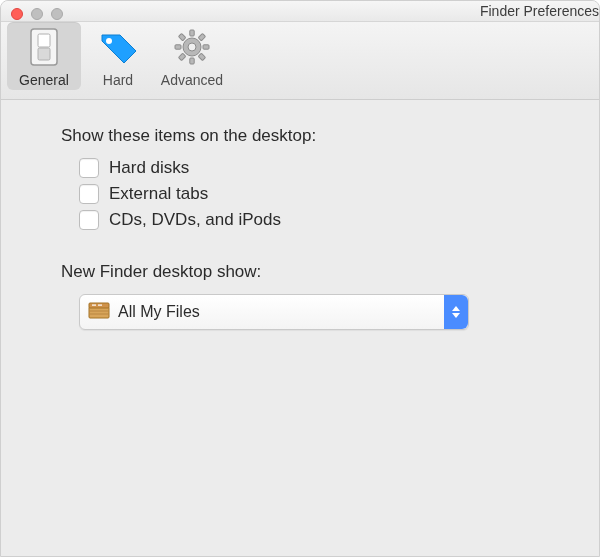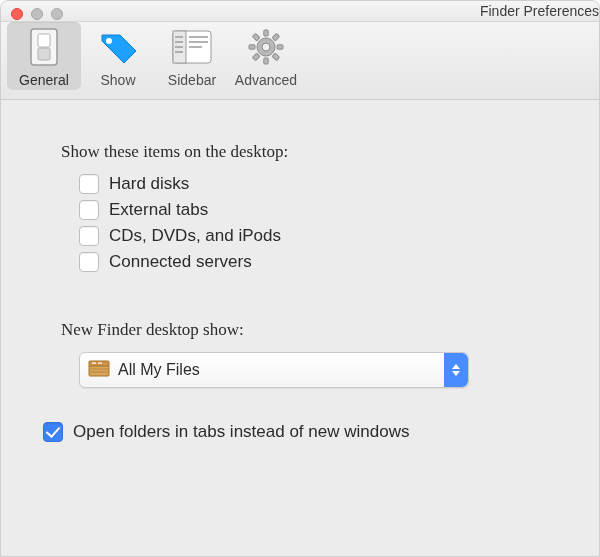--- a/index.html
+++ b/index.html
@@ -56,21 +56,21 @@
     background: #d5d5d5;
     box-shadow: inset 0 1px 0 rgba(0,0,0,.05);
     color: #303030;
   }
   .tool .iconwrap { height: 42px; display: flex; align-items: center; justify-content: center; }
   .content {
     padding: 26px 36px 10px 60px;
     color: #2b2b2b;
     font-size: 17px;
   }
-  .section-label { margin: 16px 0 12px 0; font-family: Liberation Serif, serif; }
+  .section-label { margin: 0 0 12px 0; }
   .check-list { margin-left: 18px; }
   .check-row {
     display: flex; align-items: center;
     gap: 10px; margin: 6px 0;
   }
   .checkbox {
     width: 20px; height: 20px;
     border-radius: 4px;
     background: #fff;
     border: 1px solid #bdbdbd;
@@ -157,39 +157,23 @@
       <span>General</span>
     </div>
 
     <div class="tool">
       <div class="iconwrap">
         <svg width="44" height="36" viewBox="0 0 44 36">
           <path d="M6 6 L24 6 L40 22 L28 34 L6 12 Z" fill="#1ea0ff" stroke="#0d7fd1" stroke-width="1"></path>
           <circle cx="13" cy="12" r="3" fill="#ffffff"></circle>
         </svg>
       </div>
-      <span>Show</span>
-    </div>
-
-    <div class="tool">
-      <div class="iconwrap">
-        <svg width="40" height="34" viewBox="0 0 40 34">
-          <rect x="1" y="1" width="38" height="32" rx="3" fill="#ffffff" stroke="#9a9a9a"></rect>
-          <rect x="1" y="1" width="13" height="32" fill="#e8e8e8" stroke="#9a9a9a"></rect>
-          <line x1="3" y1="7" x2="11" y2="7" stroke="#9a9a9a" stroke-width="1.5"></line>
-          <line x1="3" y1="12" x2="11" y2="12" stroke="#9a9a9a" stroke-width="1.5"></line>
-          <line x1="3" y1="17" x2="11" y2="17" stroke="#9a9a9a" stroke-width="1.5"></line>
-          <line x1="3" y1="22" x2="11" y2="22" stroke="#9a9a9a" stroke-width="1.5"></line>
-          <line x1="17" y1="7" x2="36" y2="7" stroke="#9a9a9a" stroke-width="1.5"></line>
-          <line x1="17" y1="12" x2="36" y2="12" stroke="#9a9a9a" stroke-width="1.5"></line>
-          <line x1="17" y1="17" x2="30" y2="17" stroke="#9a9a9a" stroke-width="1.5"></line>
-        </svg>
-      </div>
-      <span>Sidebar</span>
-    </div>
+      <span>Hard</span>
+    </div>
+
 
     <div class="tool">
       <div class="iconwrap">
         <svg width="40" height="40" viewBox="0 0 40 40">
           <g transform="translate(20 20)">
             <circle r="9" fill="#b8b8b8" stroke="#8c8c8c"></circle>
             <circle r="4" fill="#efefef" stroke="#8c8c8c"></circle>
             <g stroke="#8c8c8c" fill="#b8b8b8">
               <rect x="-2.2" y="-17" width="4.4" height="6" rx="1"></rect>
               <rect x="-2.2" y="11" width="4.4" height="6" rx="1"></rect>
@@ -218,24 +202,20 @@
         <span>Hard disks</span>
       </div>
       <div class="check-row">
         <div class="checkbox"></div>
         <span>External tabs</span>
       </div>
       <div class="check-row">
         <div class="checkbox"></div>
         <span>CDs, DVDs, and iPods</span>
       </div>
-      <div class="check-row">
-        <div class="checkbox"></div>
-        <span>Connected servers</span>
-      </div>
     </div>
 
     <div class="gap"></div>
 
     <div class="section-label">New Finder desktop show:</div>
 
     <div class="select-row">
       <div class="macselect">
         <span>
           <svg width="22" height="18" viewBox="0 0 22 18">
@@ -248,20 +228,16 @@
           </svg>
         </span>
         <span class="sel-label">All My Files</span>
         <div class="arrows">
           <div class="up"></div>
           <div class="down"></div>
         </div>
       </div>
     </div>
 
-    <div class="bottom-row">
-      <div class="checkbox checked"></div>
-      <span>Open folders in tabs instead of new windows</span>
-    </div>
 
   </div>
 
 </div>
 
 </body></html>

